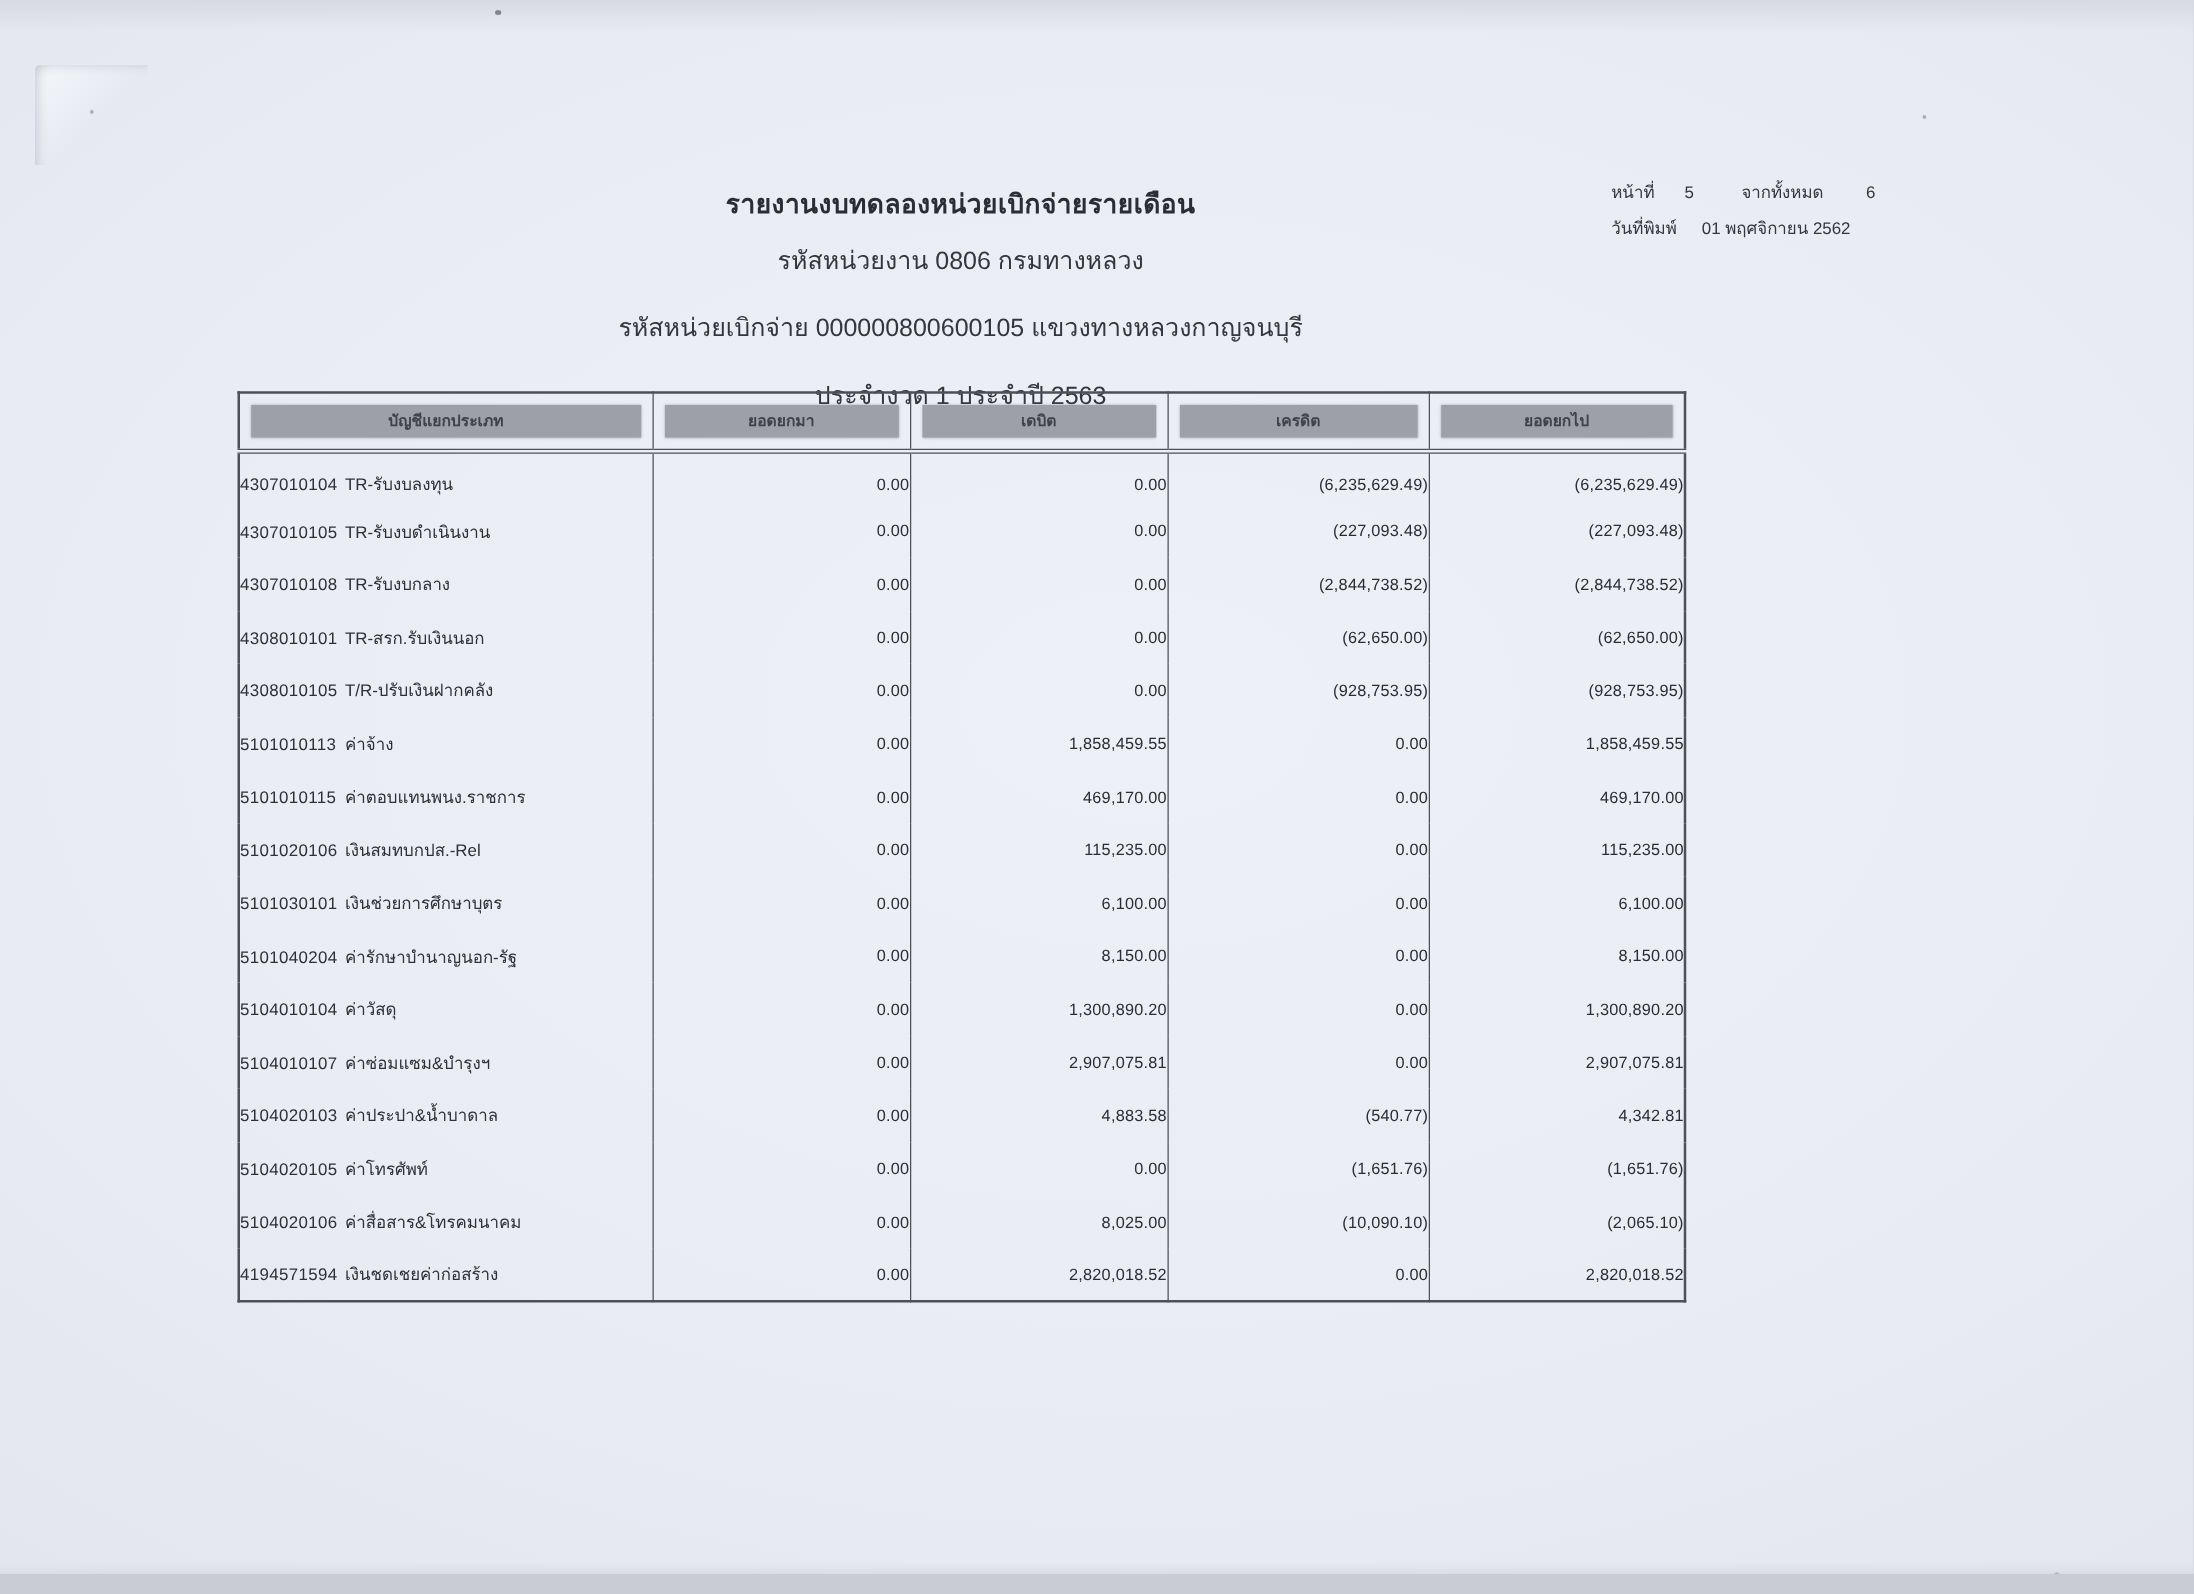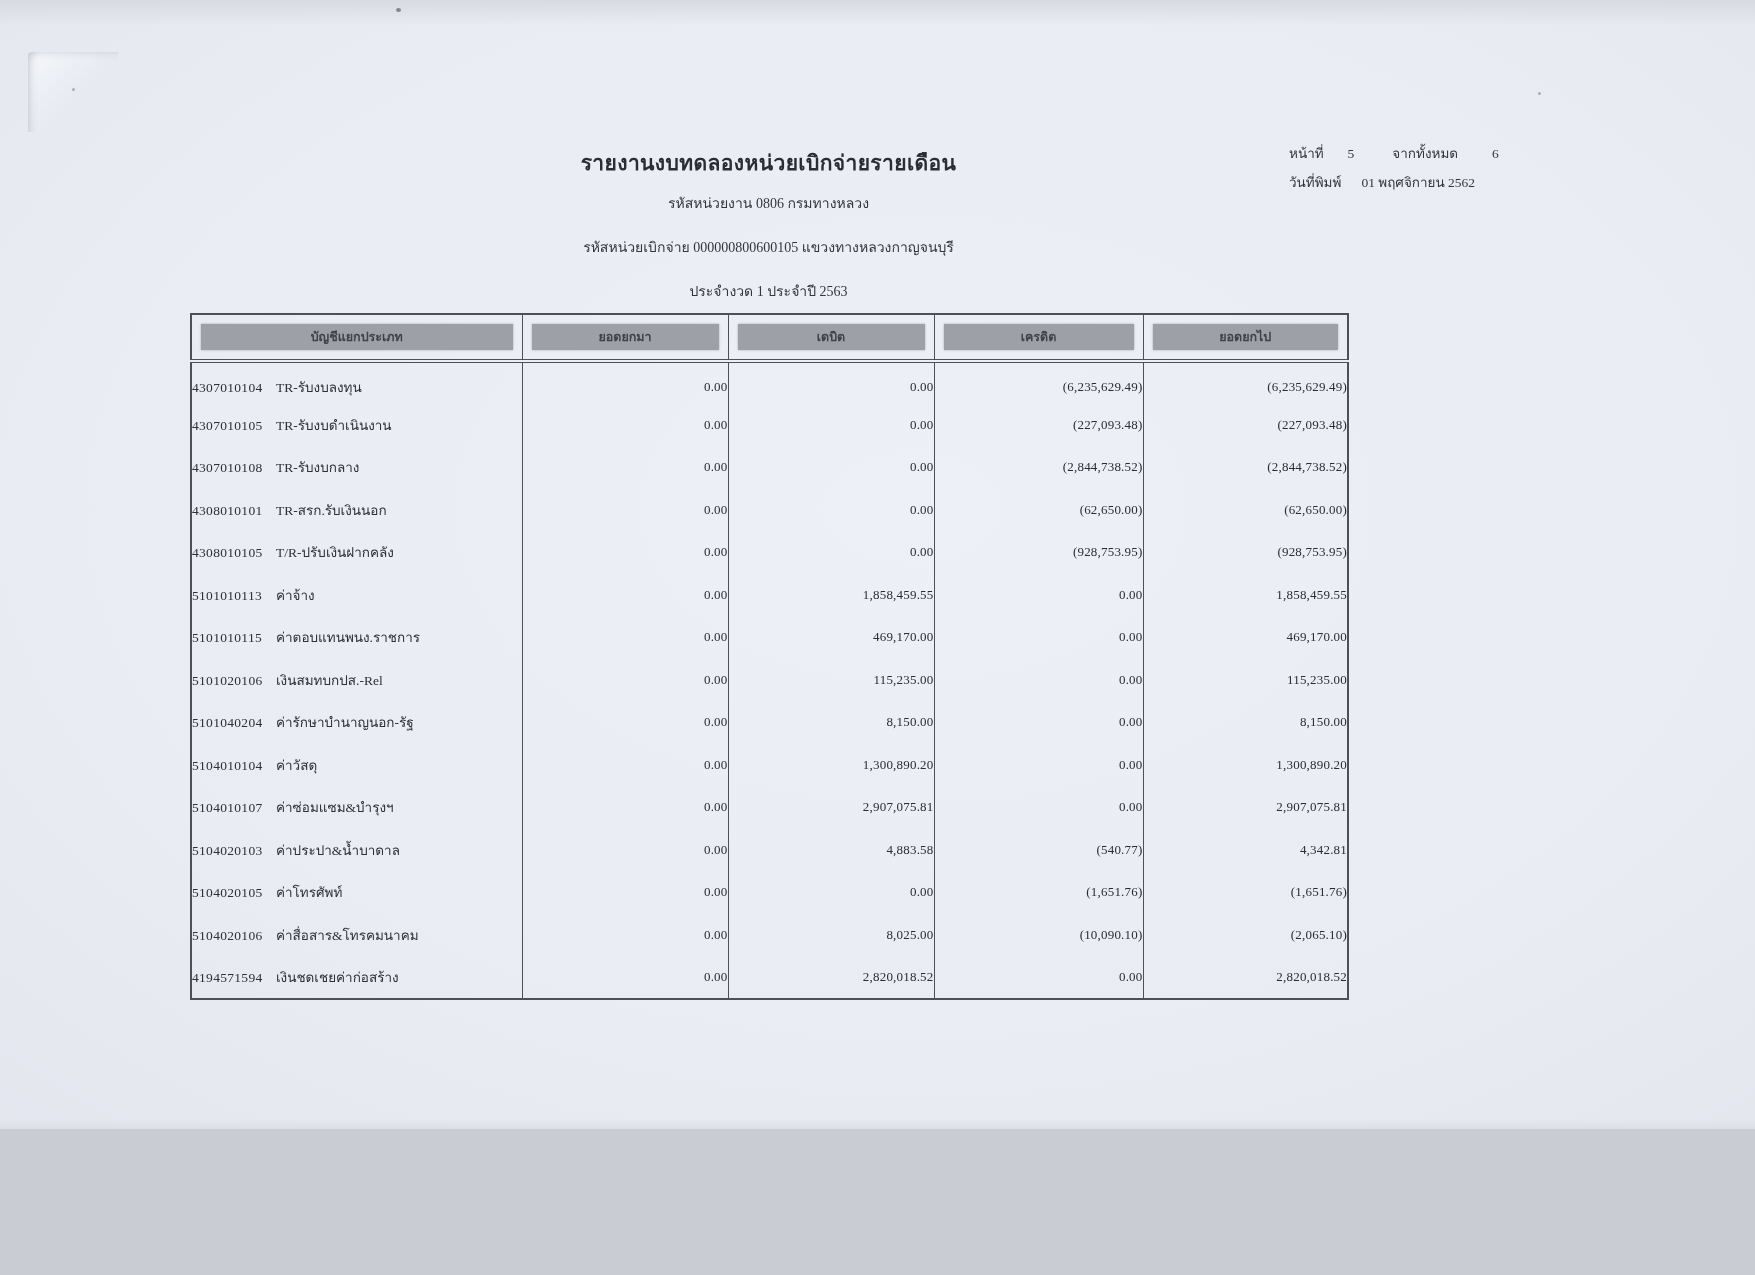--- a/index.html
+++ b/index.html
@@ -1,44 +1,44 @@
 <!DOCTYPE html>
 <html lang="th"><head>
 <meta charset="utf-8">
 <style>
   html,body{margin:0;padding:0;background:#c9ccd3;}
   .page{
     position:relative;
-    width:1755px;height:1129px;
+    width:1755px;height:1259px;
     margin:0 auto;
     background:
       radial-gradient(ellipse 1400px 900px at 52% 45%, #edf0f6 0%, #e9ecf3 60%, #e3e6ee 100%);
     overflow:hidden;
-    font-family:Liberation Serif, serif;
+    font-family:Liberation Sans, sans-serif;
     color:#303139;
   }
   
   .edge-top{position:absolute;left:0;top:0;width:100%;height:26px;
     background:linear-gradient(180deg,#d7dae1 0%,rgba(233,236,243,0) 100%);}
   .edge-bottom{position:absolute;left:0;bottom:0;width:100%;height:10px;
     background:linear-gradient(0deg,#dcdfe6 0%,rgba(233,236,243,0) 100%);}
   .crease{position:absolute;left:28px;top:52px;width:90px;height:80px;
     background:linear-gradient(135deg,#f5f7fa 0%,rgba(233,236,243,0) 55%);
     border-top-left-radius:4px;
     box-shadow:inset 8px 6px 10px -8px #b9bcc6;}
   .speck{position:absolute;border-radius:50%;background:#6d6f78;opacity:.8;}
   .speck.s1{left:396px;top:8px;width:5px;height:4px;}
   .speck.s2{left:1538px;top:92px;width:3px;height:3px;opacity:.5;}
   .speck.s3{left:1643px;top:1258px;width:5px;height:4px;opacity:.6;}
   .speck.s4{left:72px;top:88px;width:3px;height:3px;opacity:.5;}
 
   
   .title-block{position:absolute;left:190px;top:146px;width:1157px;text-align:center;}
   .report-title{font-size:21px;font-weight:bold;letter-spacing:.4px;color:#2b2c34;}
-  .report-sub{font-size:14px;margin-top:13px;color:#34353e;}
+  .report-sub{font-size:20px;margin-top:13px;color:#34353e;}
   .report-sub.sp{margin-top:22px;}
 
   
   .page-info{position:absolute;left:1289px;top:142px;font-size:13.5px;color:#34353e;}
   .page-info .row{display:flex;align-items:baseline;margin-bottom:7px;}
   .page-info .lbl{display:inline-block;}
   .page-info .v-page{display:inline-block;margin-left:24px;}
   .page-info .lbl2{display:inline-block;margin-left:38px;}
   .page-info .v-total{display:inline-block;margin-left:34px;}
   .page-info .v-date{display:inline-block;margin-left:20px;}
@@ -176,20 +176,27 @@
           <td class="num">469,170.00</td>
         </tr>
         <tr>
           <td class="acct"><span class="code">5101020106</span><span class="aname">เงินสมทบกปส.-Rel</span></td>
           <td class="num">0.00</td>
           <td class="num">115,235.00</td>
           <td class="num">0.00</td>
           <td class="num">115,235.00</td>
         </tr>
         <tr>
+          <td class="acct"><span class="code">5101030101</span><span class="aname">เงินช่วยการศึกษาบุตร</span></td>
+          <td class="num">0.00</td>
+          <td class="num">6,100.00</td>
+          <td class="num">0.00</td>
+          <td class="num">6,100.00</td>
+        </tr>
+        <tr>
           <td class="acct"><span class="code">5101040204</span><span class="aname">ค่ารักษาบำนาญนอก-รัฐ</span></td>
           <td class="num">0.00</td>
           <td class="num">8,150.00</td>
           <td class="num">0.00</td>
           <td class="num">8,150.00</td>
         </tr>
         <tr>
           <td class="acct"><span class="code">5104010104</span><span class="aname">ค่าวัสดุ</span></td>
           <td class="num">0.00</td>
           <td class="num">1,300,890.20</td>

